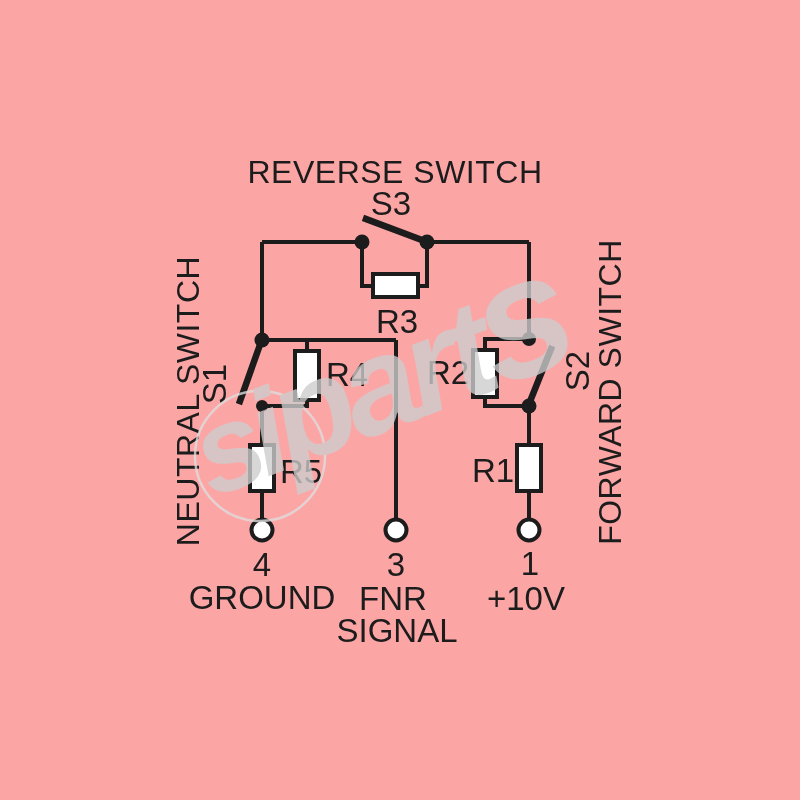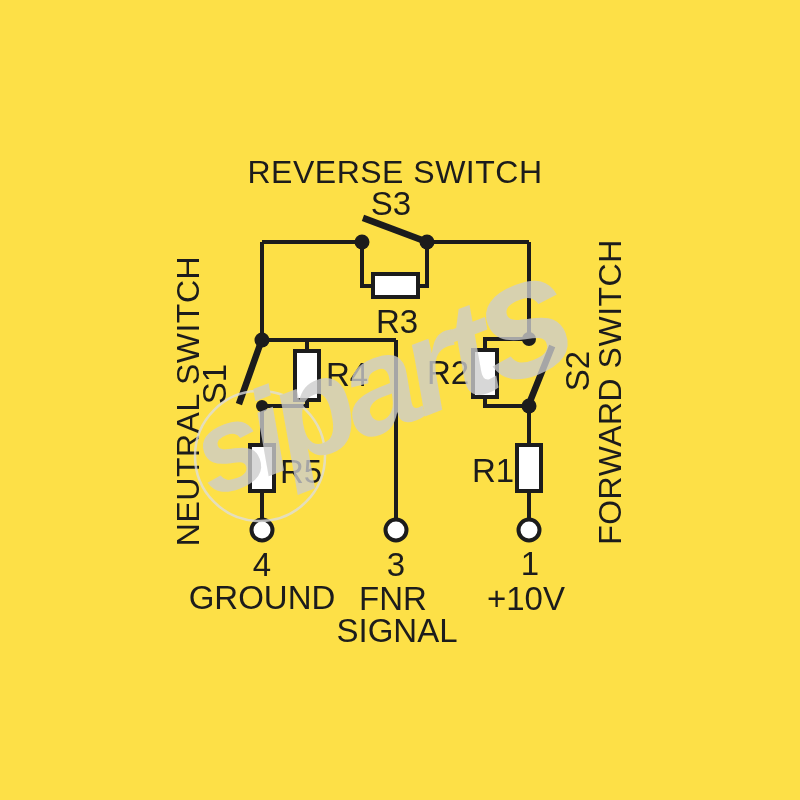--- a/index.html
+++ b/index.html
@@ -1,17 +1,17 @@
 <!DOCTYPE html>
 <html><head>
 <meta charset="utf-8">
 <style>
   html,body{margin:0;padding:0;background:#ffffff;}
   body{width:800px;height:800px;overflow:hidden;font-family:"Liberation Sans",sans-serif;}
-  .stage{position:relative;width:800px;height:800px;background:#fde047;}
+  .stage{position:relative;width:800px;height:800px;background:#fca5a5;}
   svg{position:absolute;left:0;top:0;}
   text{fill:#1c1c1c;font-family:"Liberation Sans",sans-serif;}
   .lbl{font-size:33px;}
   .title{font-size:32px;letter-spacing:0.5px;}
   .wire{stroke:#1c1c1c;stroke-width:4;fill:none;}
   .arm{stroke:#1c1c1c;stroke-width:6.5;stroke-linecap:square;}
   .res{fill:#ffffff;stroke:#1c1c1c;stroke-width:4;}
   .dot{fill:#1c1c1c;stroke:none;}
   .term{fill:#ffffff;stroke:#1c1c1c;stroke-width:4;}
   .wm-text{font-style:italic;font-weight:bold;fill:#cdcdcd;letter-spacing:-8px;}

